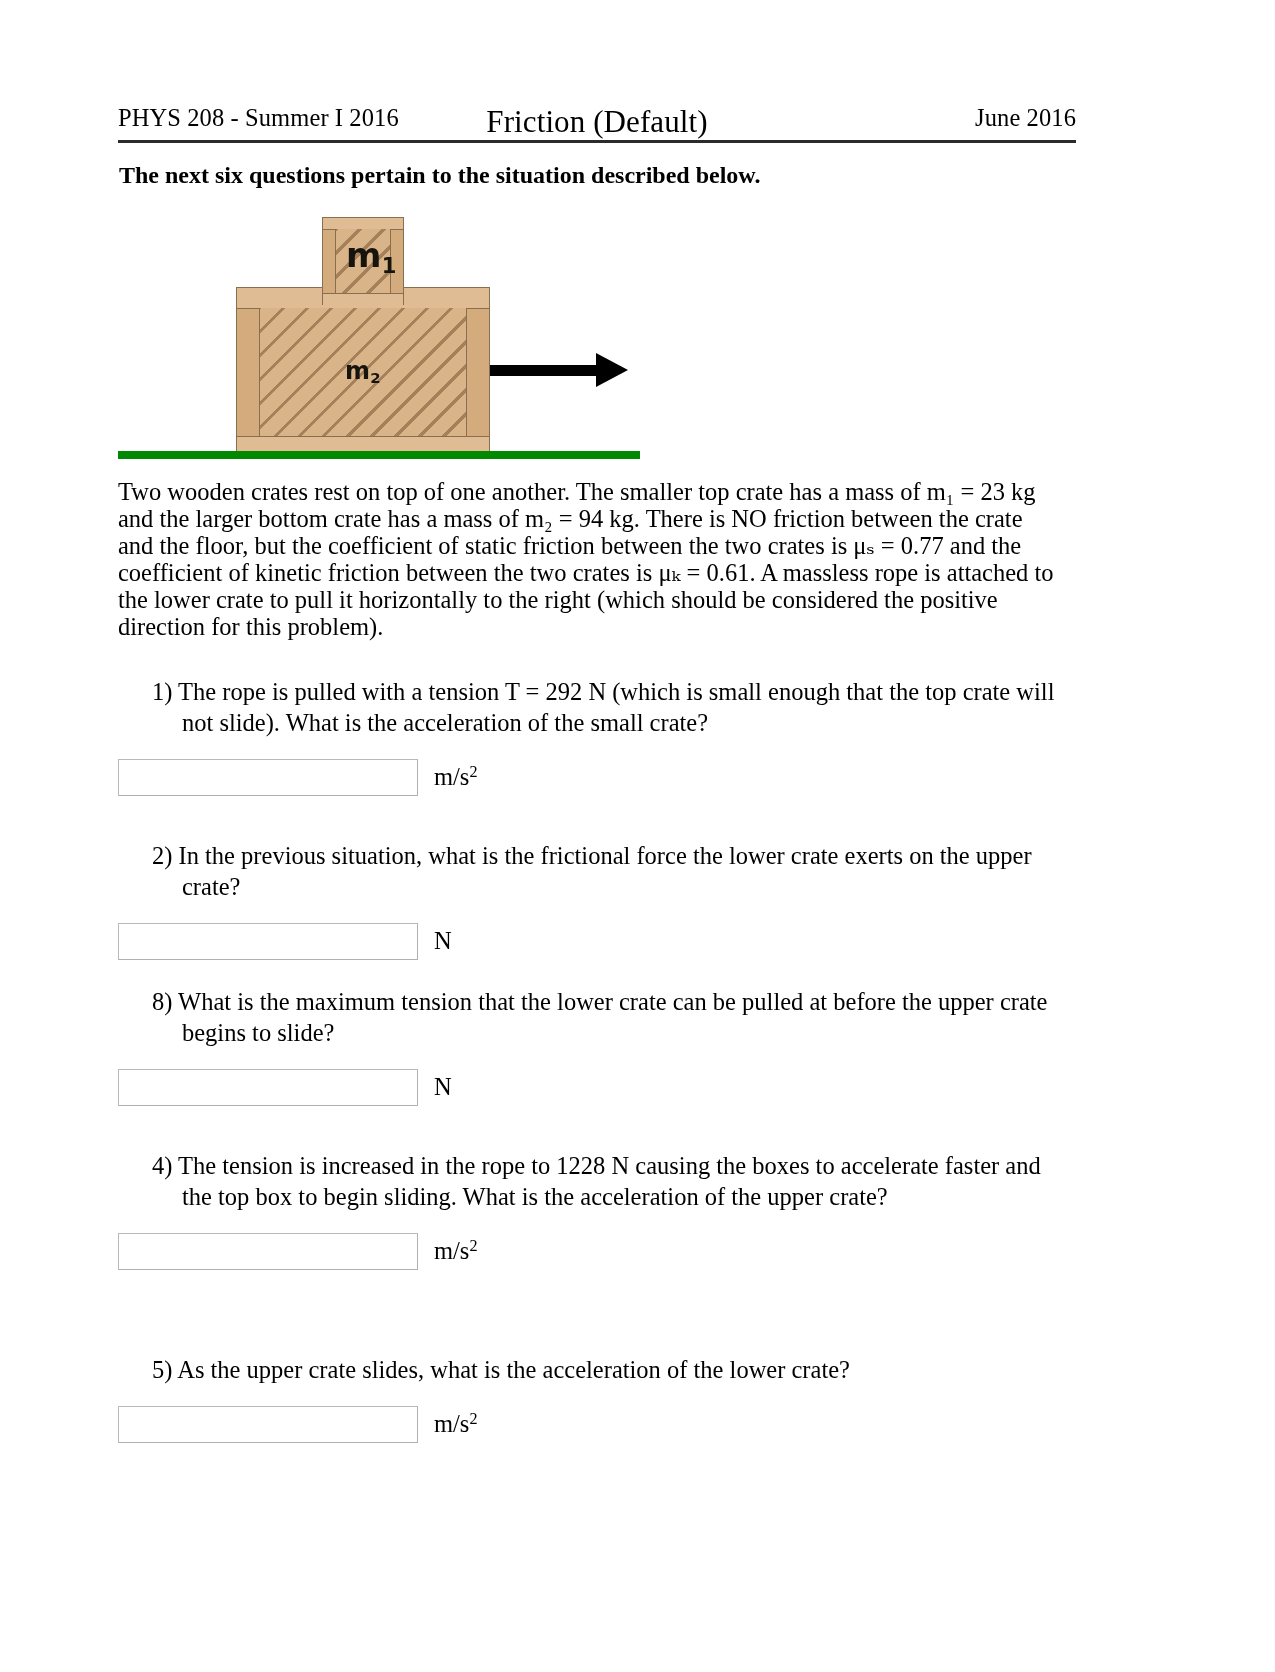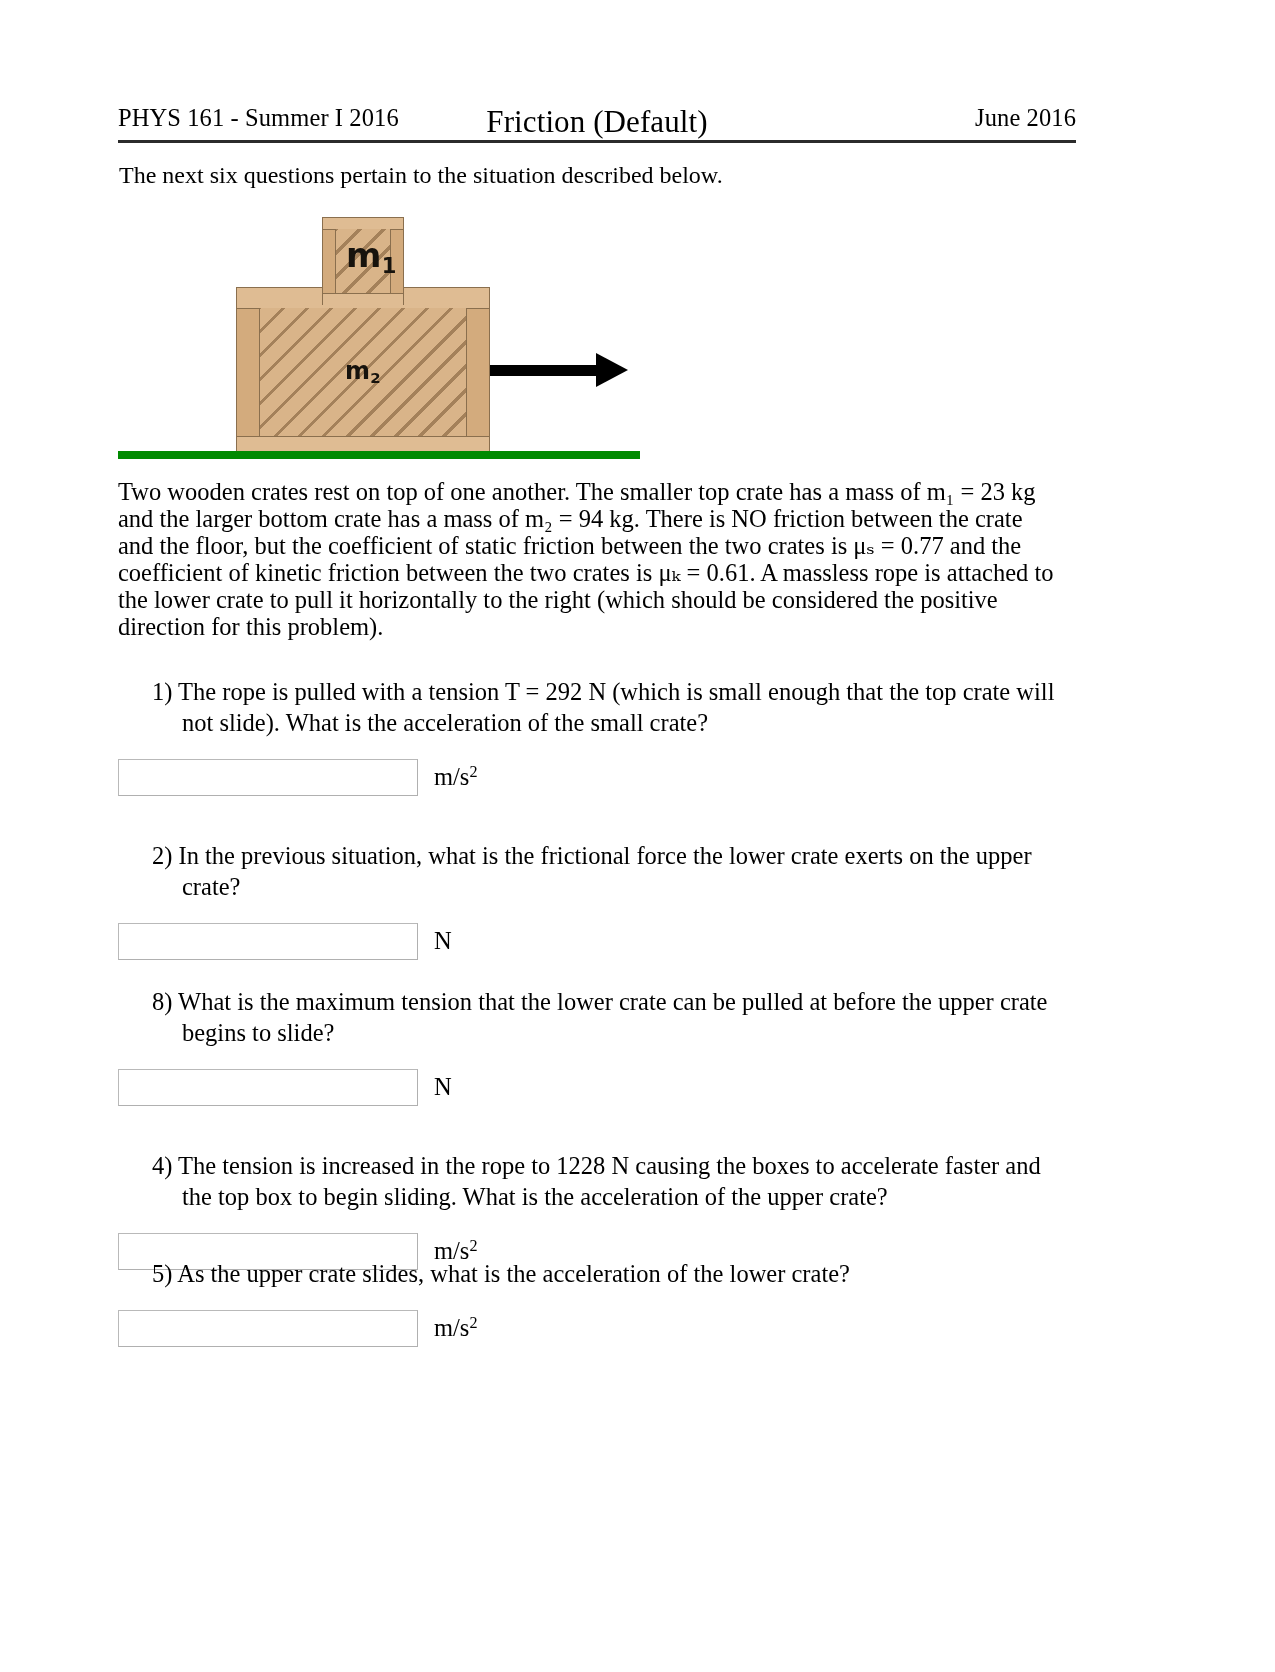--- a/index.html
+++ b/index.html
@@ -50,21 +50,21 @@
     height: 3px;
     background: #2b2b2b;
   }
 
   
   .subtitle {
     position: absolute;
     left: 119px;
     top: 162px;
     font-size: 24px;
-    font-weight: normal;
+    font-weight: bold;
     white-space: nowrap;
   }
 
   
   .figure {
     position: absolute;
     left: 118px;
     top: 205px;
     width: 560px;
     height: 290px;
@@ -204,29 +204,29 @@
     font-size: 0.66em;
     vertical-align: baseline;
     position: relative;
     top: -0.5em;
   }
 
   #question-1 { top: 676px; }
   #question-2 { top: 840px; }
   #question-3 { top: 986px; }
   #question-4 { top: 1150px; }
-  #question-5 { top: 1258px; }
+  #question-5 { top: 1354px; }
 </style>
 </head>
 <body>
 
 <div class="page">
 
   <div class="header">
-    <span class="header-left">PHYS 161 - Summer I 2016</span>
+    <span class="header-left">PHYS 208 - Summer I 2016</span>
     <span class="header-center">Friction (Default)</span>
     <span class="header-right">June 2016</span>
   </div>
   <div class="header-rule"></div>
 
   <div class="subtitle">The next six questions pertain to the situation described below.</div>
 
   <div class="figure">
 
     <div class="crate-frame" id="crate-bot-frame"></div>

